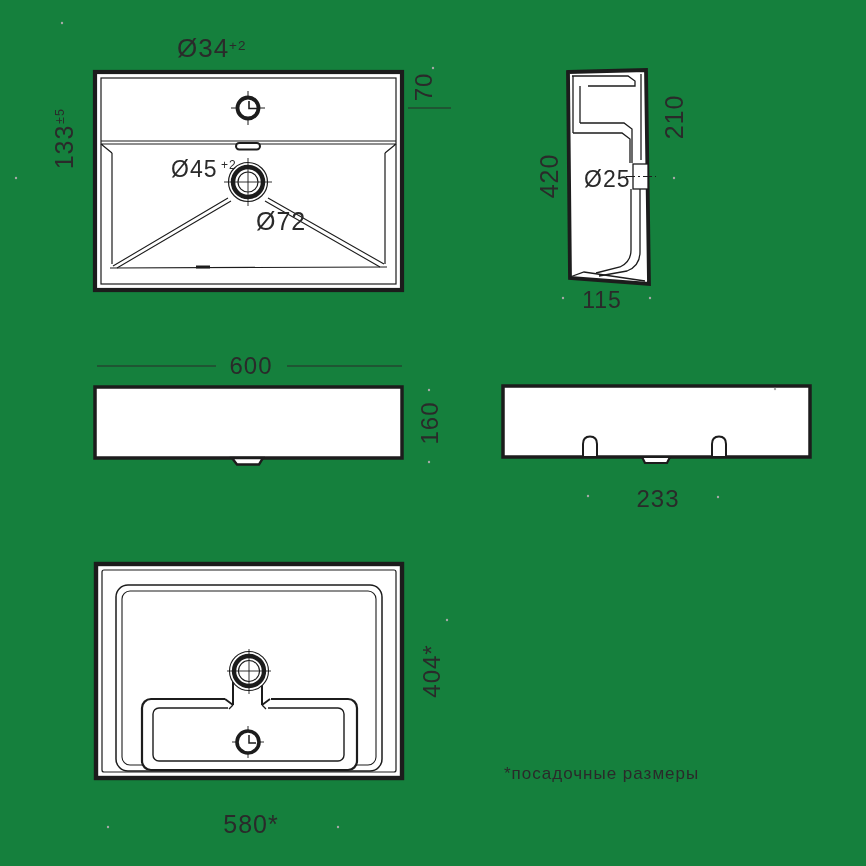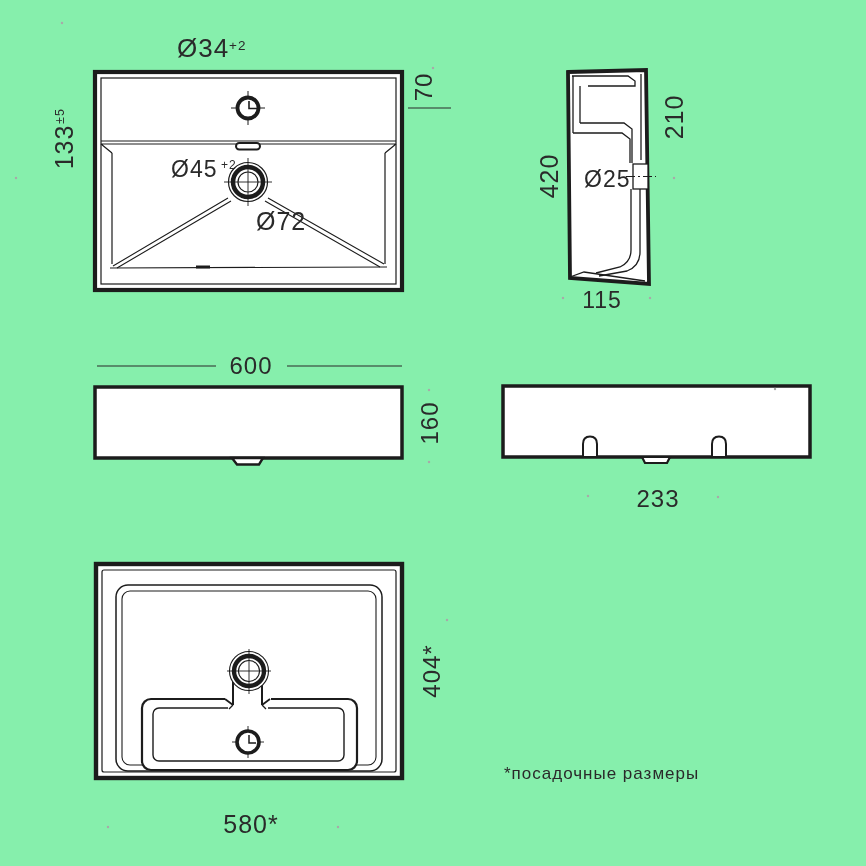--- a/index.html
+++ b/index.html
@@ -1,16 +1,16 @@
 <!DOCTYPE html>
 <html><head>
 <meta charset="utf-8">
 <style>
   html,body{margin:0;padding:0;background:#ffffff;}
-  .canvas{position:relative;width:866px;height:866px;background:#86efac;overflow:hidden;
+  .canvas{position:relative;width:866px;height:866px;background:#15803d;overflow:hidden;
           font-family:"Liberation Sans", sans-serif;}
   svg{display:block;}
   svg text{font-family:"Liberation Sans", sans-serif;fill:#2a2a2a;letter-spacing:1px;}
   .thick{fill:#ffffff;stroke:#1c1c1c;}
   .thin{fill:none;stroke:#1c1c1c;}
 </style>
 </head>
 <body>
 
 <div class="canvas">

